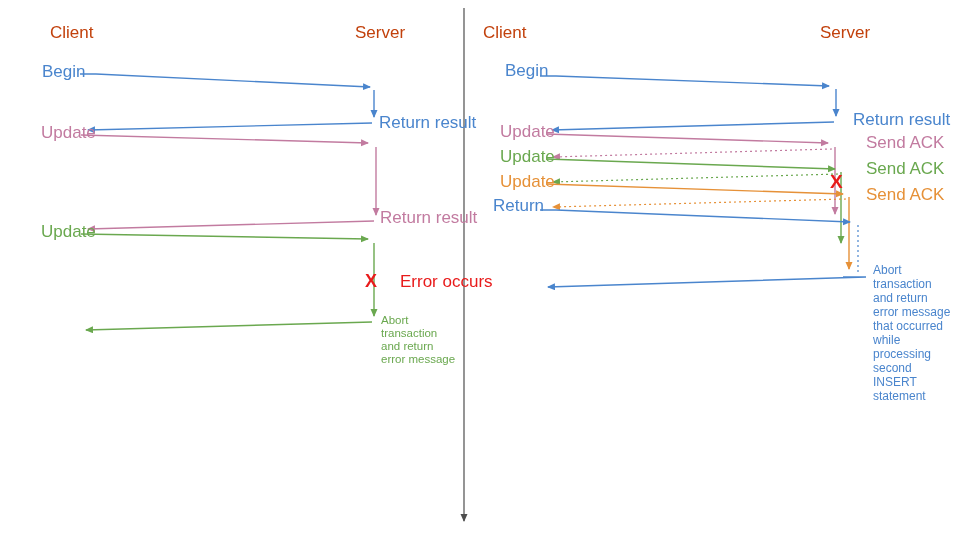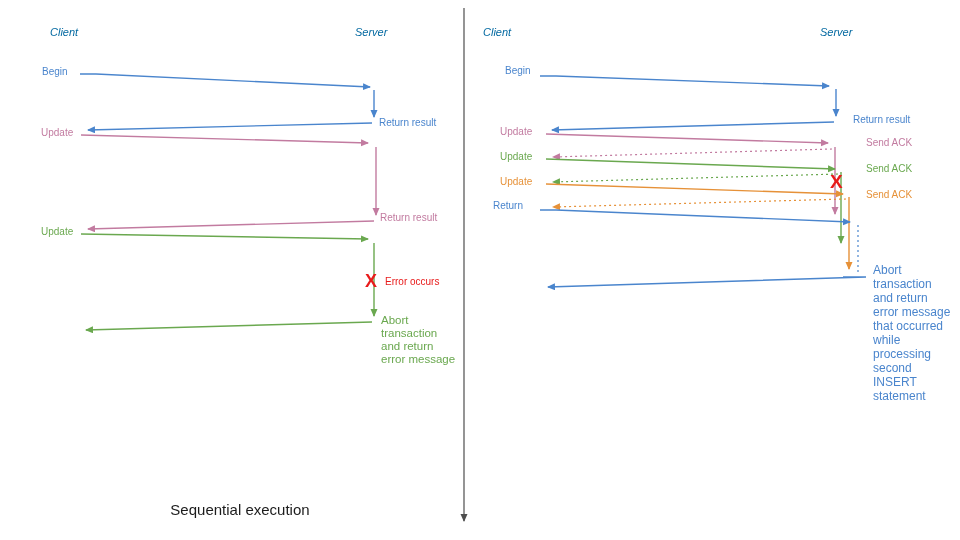--- a/index.html
+++ b/index.html
@@ -1,20 +1,20 @@
 <!DOCTYPE html>
 <html><head>
 <meta charset="utf-8">
 <style>
   html,body{margin:0;padding:0;background:#fff;}
   .stage{position:relative;width:960px;height:540px;background:#ffffff;overflow:hidden;
          font-family:"Liberation Sans",sans-serif;}
   svg.wires{position:absolute;left:0;top:0;}
-  .lbl{position:absolute;white-space:nowrap;font-size:10px;line-height:13px;}
-  .hdr{font-style:italic;color:#0369a1;font-size:11px;}
+  .lbl{position:absolute;white-space:nowrap;font-size:17px;line-height:13px;}
+  .hdr{color:#c2410c;font-size:17px;}
   .blue{color:#4a85cd}
   .pink{color:#c27ba0}
   .green{color:#6aa84f}
   .orange{color:#e69138}
   .red{color:#e81b1b}
   .black{color:#1c1c1c}
   .note{white-space:pre-line;font-size:11.5px;line-height:13px;}
   .note-r{white-space:pre-line;font-size:12px;line-height:14px;}
   .caption{position:absolute;width:260px;text-align:center;font-size:15px;color:#1c1c1c;line-height:16px;}
   .xmark{font-weight:800;font-size:18px;line-height:18px;color:#e81b1b;}
@@ -83,28 +83,27 @@
 
   <div class="lbl blue" style="left:42px;top:65px">Begin</div>
   <div class="lbl blue" style="left:379px;top:116px">Return result</div>
 
   <div class="lbl pink" style="left:41px;top:126px">Update</div>
   <div class="lbl pink" style="left:380px;top:211px">Return result</div>
 
   <div class="lbl green" style="left:41px;top:225px">Update</div>
 
   <div class="lbl xmark" style="left:365px;top:272px">X</div>
-  <div class="lbl red" style="left:385px;top:275px">Error occurs</div>
+  <div class="lbl red" style="left:400px;top:275px">Error occurs</div>
 
   <div class="lbl green note" style="left:381px;top:314px">Abort
 transaction
 and return
 error message</div>
 
-  <div class="caption" style="left:110px;top:502px">Sequential execution</div>
 
   <div class="lbl hdr" style="left:483px;top:26px">Client</div>
   <div class="lbl hdr" style="left:820px;top:26px">Server</div>
 
   <div class="lbl blue" style="left:505px;top:64px">Begin</div>
   <div class="lbl blue" style="left:853px;top:113px">Return result</div>
 
   <div class="lbl pink" style="left:500px;top:125px">Update</div>
   <div class="lbl pink" style="left:866px;top:136px">Send ACK</div>
 

